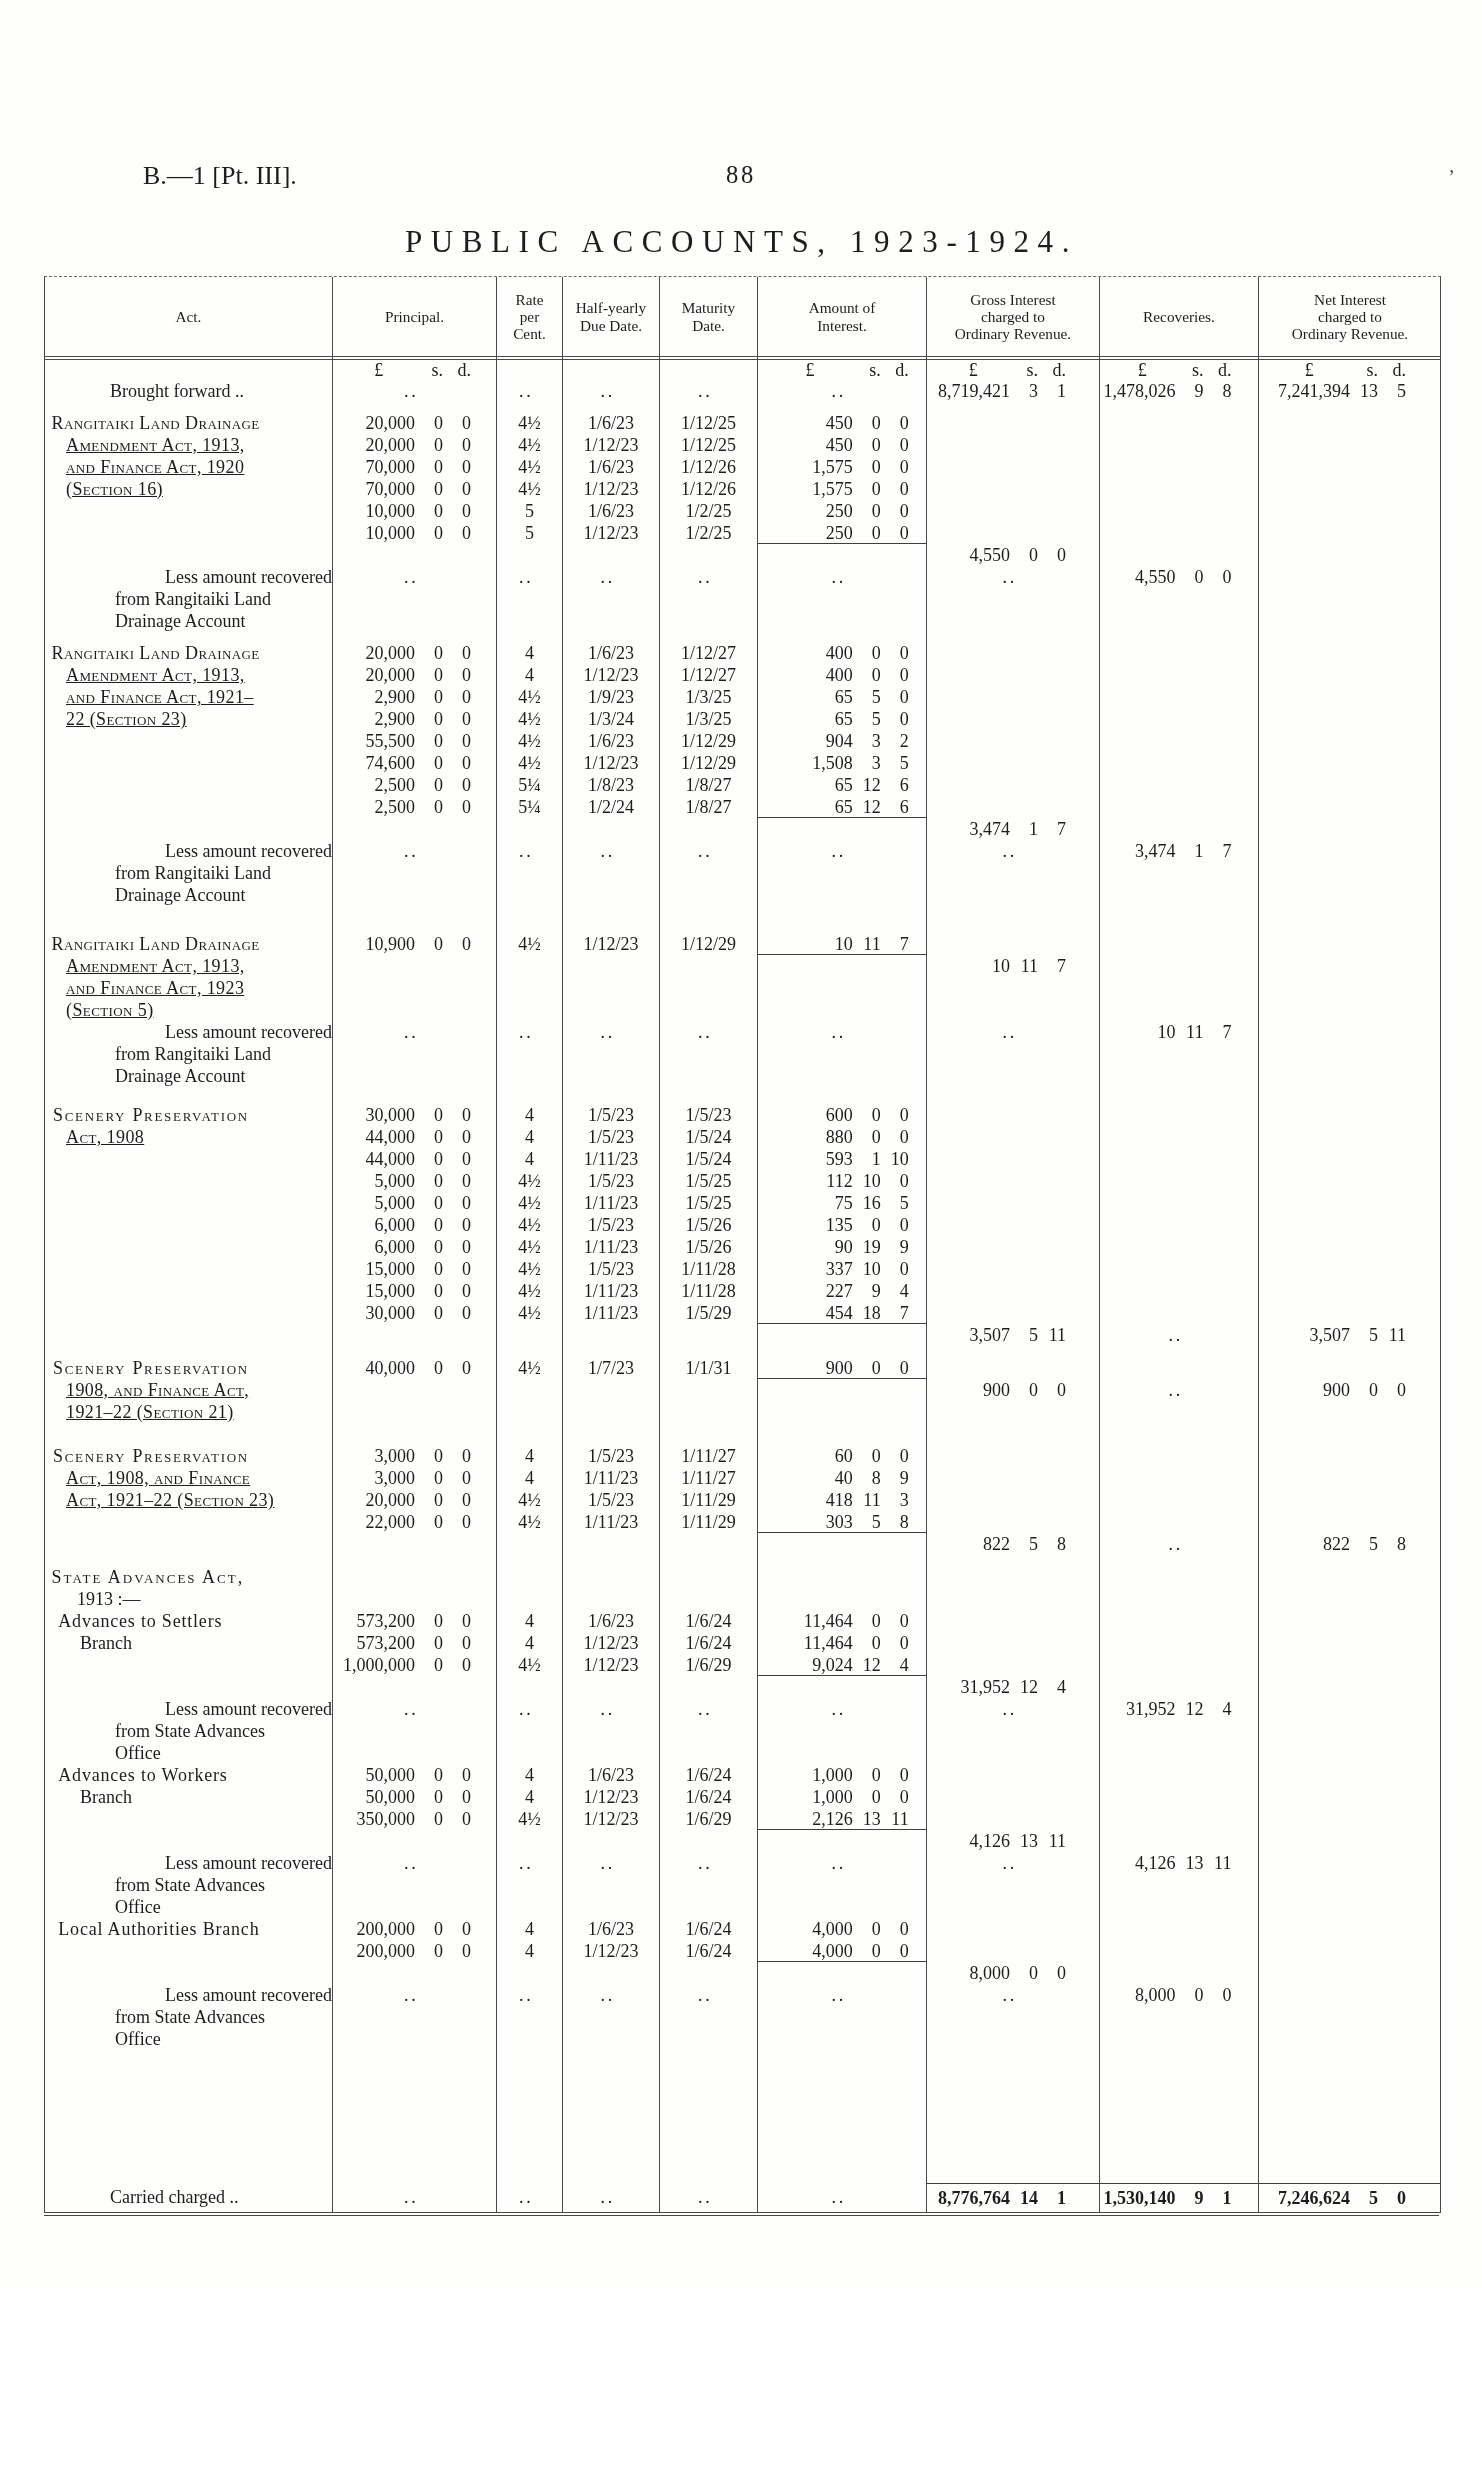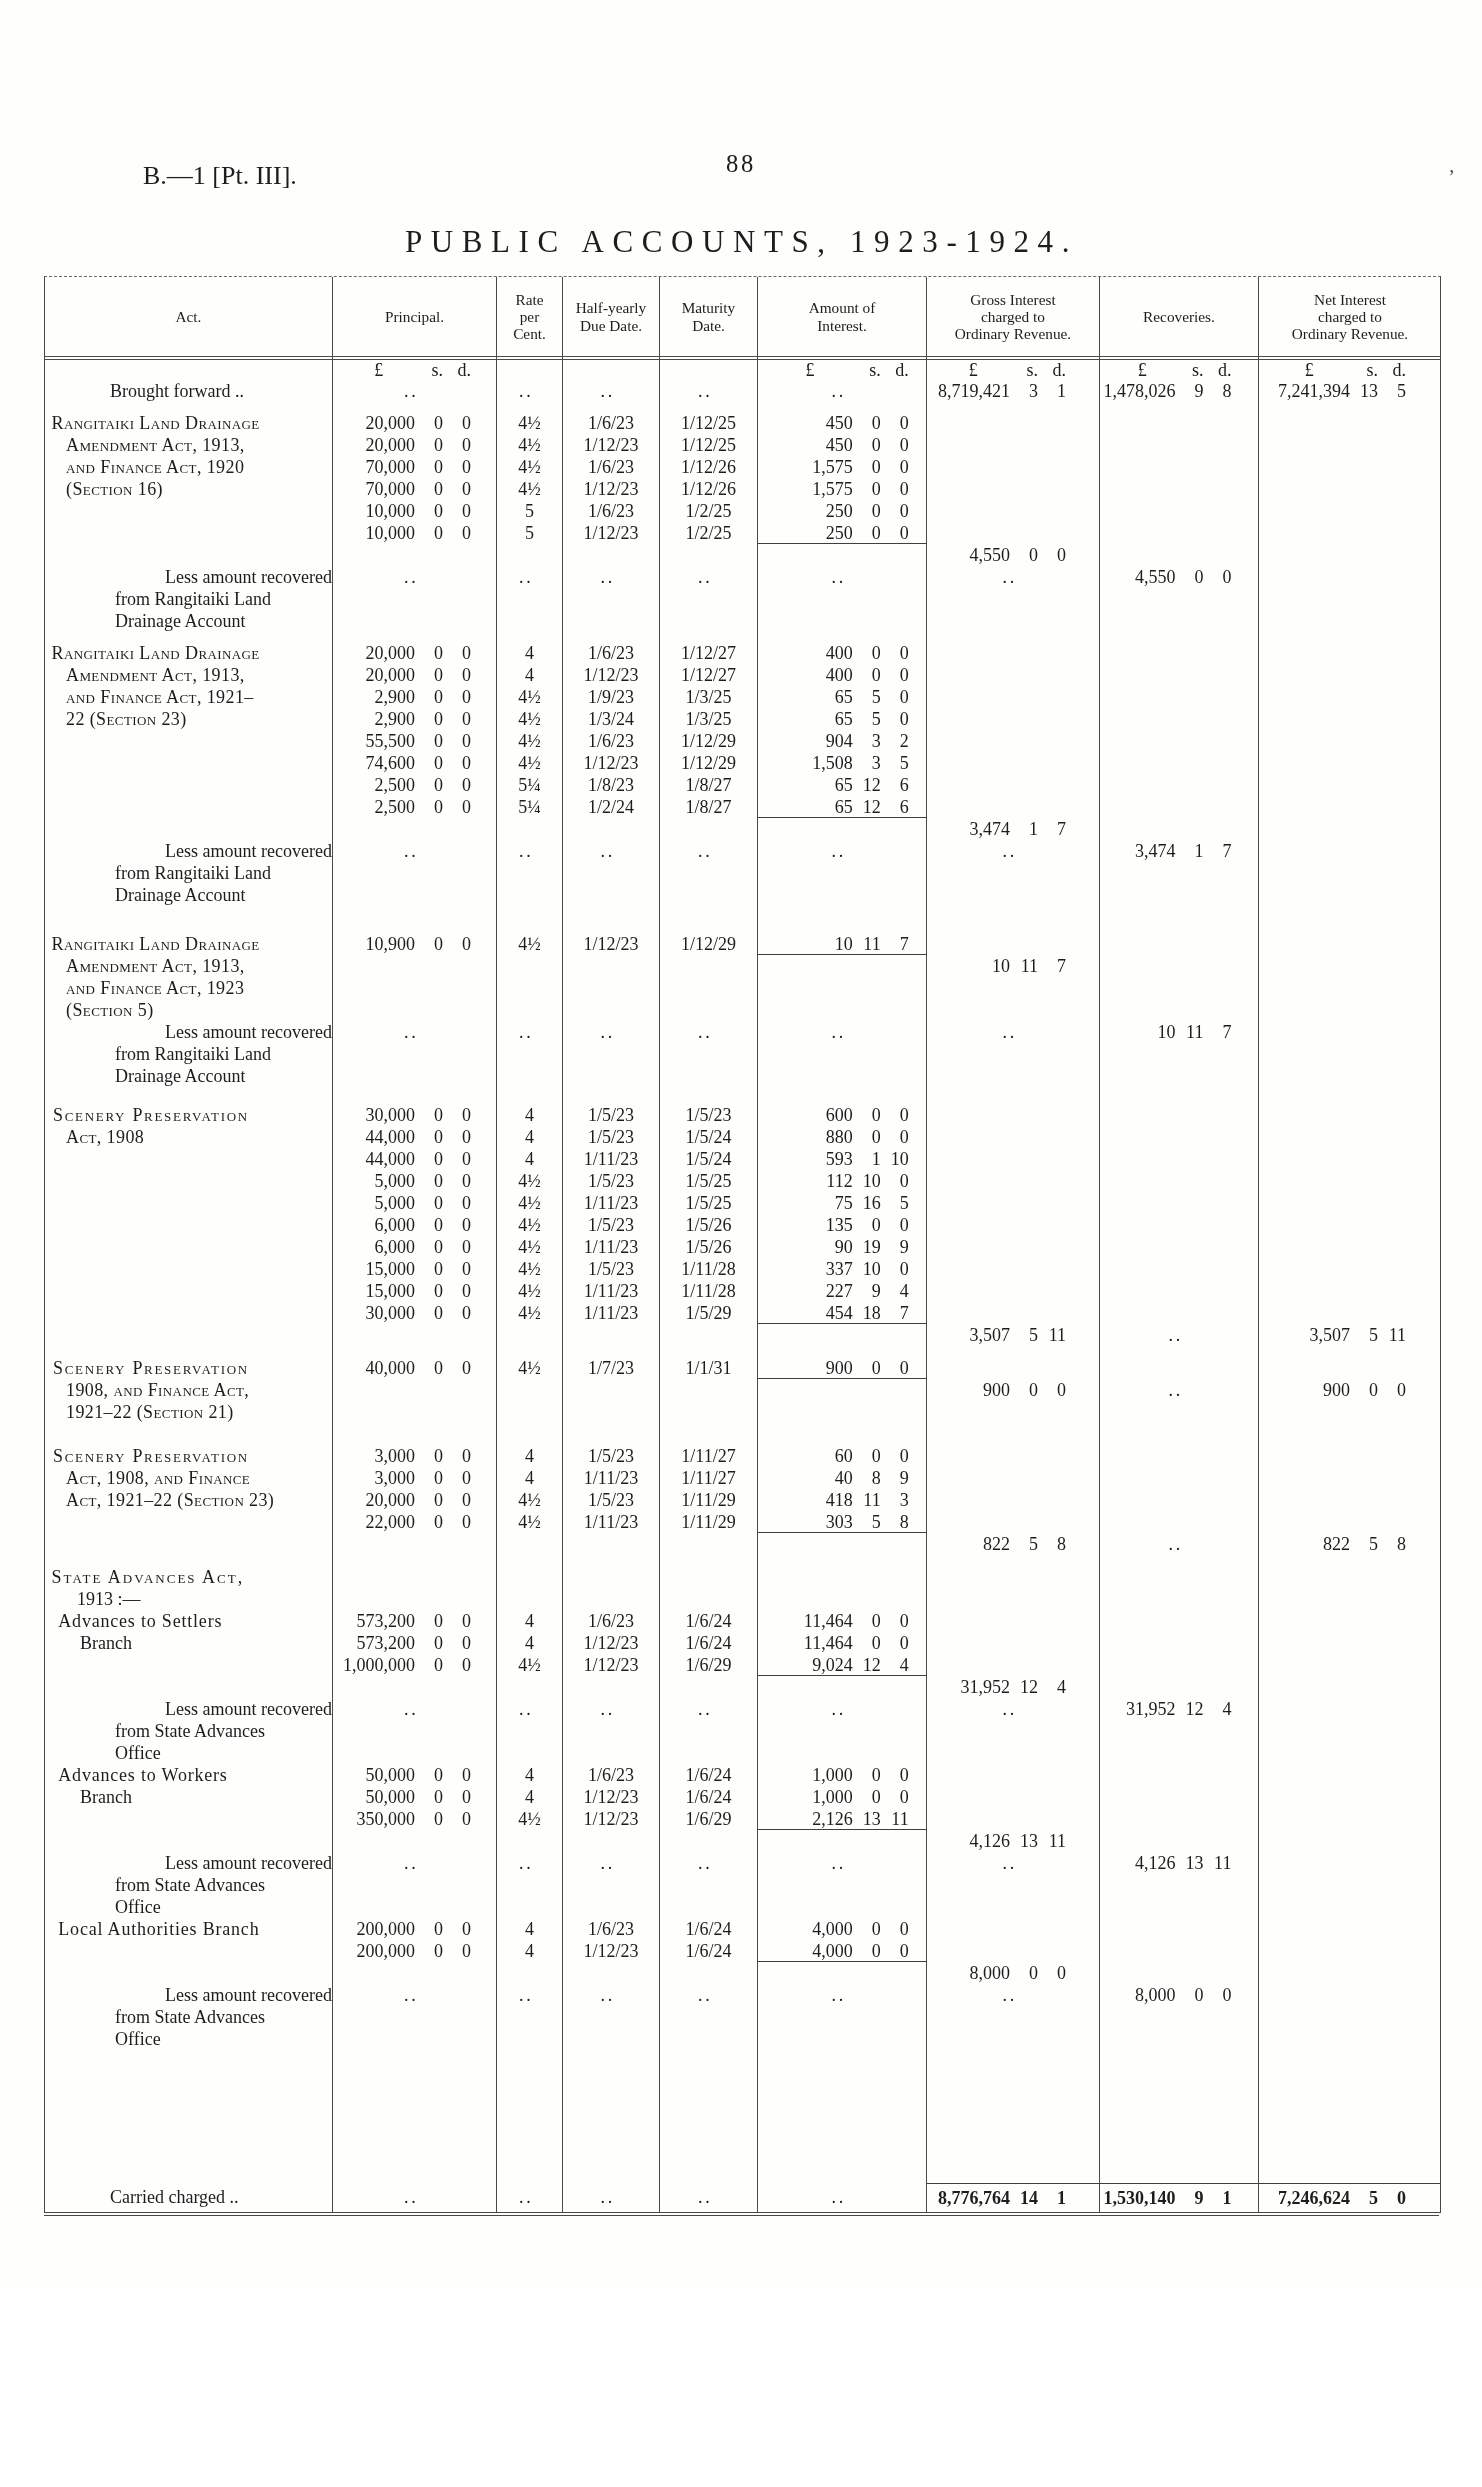--- a/index.html
+++ b/index.html
@@ -1,21 +1,21 @@
 <!DOCTYPE html>
 <html style="font-size:10.6px"><head>
 <meta charset="utf-8">
 <style>
   html,body { margin:0; padding:0; background:#ffffff; }
   body { width:1483px; height:2487px; overflow:hidden;
          font-family:"Liberation Serif","DejaVu Serif",serif; color:#1d1d1d; }
   .page { position:relative; width:1483px; height:2289px; background:#fefefdfa; }
 
   .page-head { padding-top:161px; margin-left:143px; position:relative; font-size:26px; }
-  .pgnum { position:absolute; left:583px; top:150px; font-size:24.6px; letter-spacing:2.7px; }
+  .pgnum { position:absolute; left:583px; top:161px; font-size:24.6px; letter-spacing:2.7px; }
   .corner { position:absolute; right:28px; top:166px; font-size:20px; color:#4a4a4a; }
   .title { text-align:center; margin-top:33px; font-size:31px; letter-spacing:8.6px; }
   .subtitle { text-align:center; margin-top:10.6px; font-size:24px; letter-spacing:0.3px; }
   .subtitle i { letter-spacing:0.3px; }
 
   .tbl { margin:16px 0 0 44px; width:1395px;
          border:0.9px solid #474747; border-top:1.1px dashed #6a6a6a; }
   .tbl-after { margin-left:44px; width:1395px; border-top:0.8px solid #474747; margin-top:2px; height:0; }
 
   .trow { display:grid; grid-template-columns:287px 164px 66px 97px 98px 169px 173px 159px 183px;
@@ -43,21 +43,21 @@
   .cur .lb { text-align:center; padding-left:9.3px; }
   .tc { text-align:center; }
   .rb { border-bottom:0.9px solid #3f3f3f; }   
   .rt { border-top:0.9px solid #3f3f3f; }      
   .b  { font-weight:bold; }
 
   
   .act { text-align:left; white-space:nowrap; }
   .sc,.scc,.scw,.sa { font-variant:small-caps; }
   .sc  { padding-left:6.6px; letter-spacing:0.4px; }
-  .scc { padding-left:21px; letter-spacing:0.4px; }
+  .scc { padding-left:21px; letter-spacing:0.4px;text-decoration:underline; }
   .scw { padding-left:8px; letter-spacing:1.7px; }
   .sa  { padding-left:6.6px; letter-spacing:2px; }
   .sac { padding-left:32px; }
   .pl  { padding-left:13.3px; letter-spacing:0.8px; }
   .plc { padding-left:35px; }
   .less  { padding-left:53px;text-align:right; }
   .lessc { padding-left:70px; }
   .fwd { padding-left:65px; }
 </style>
 </head>

